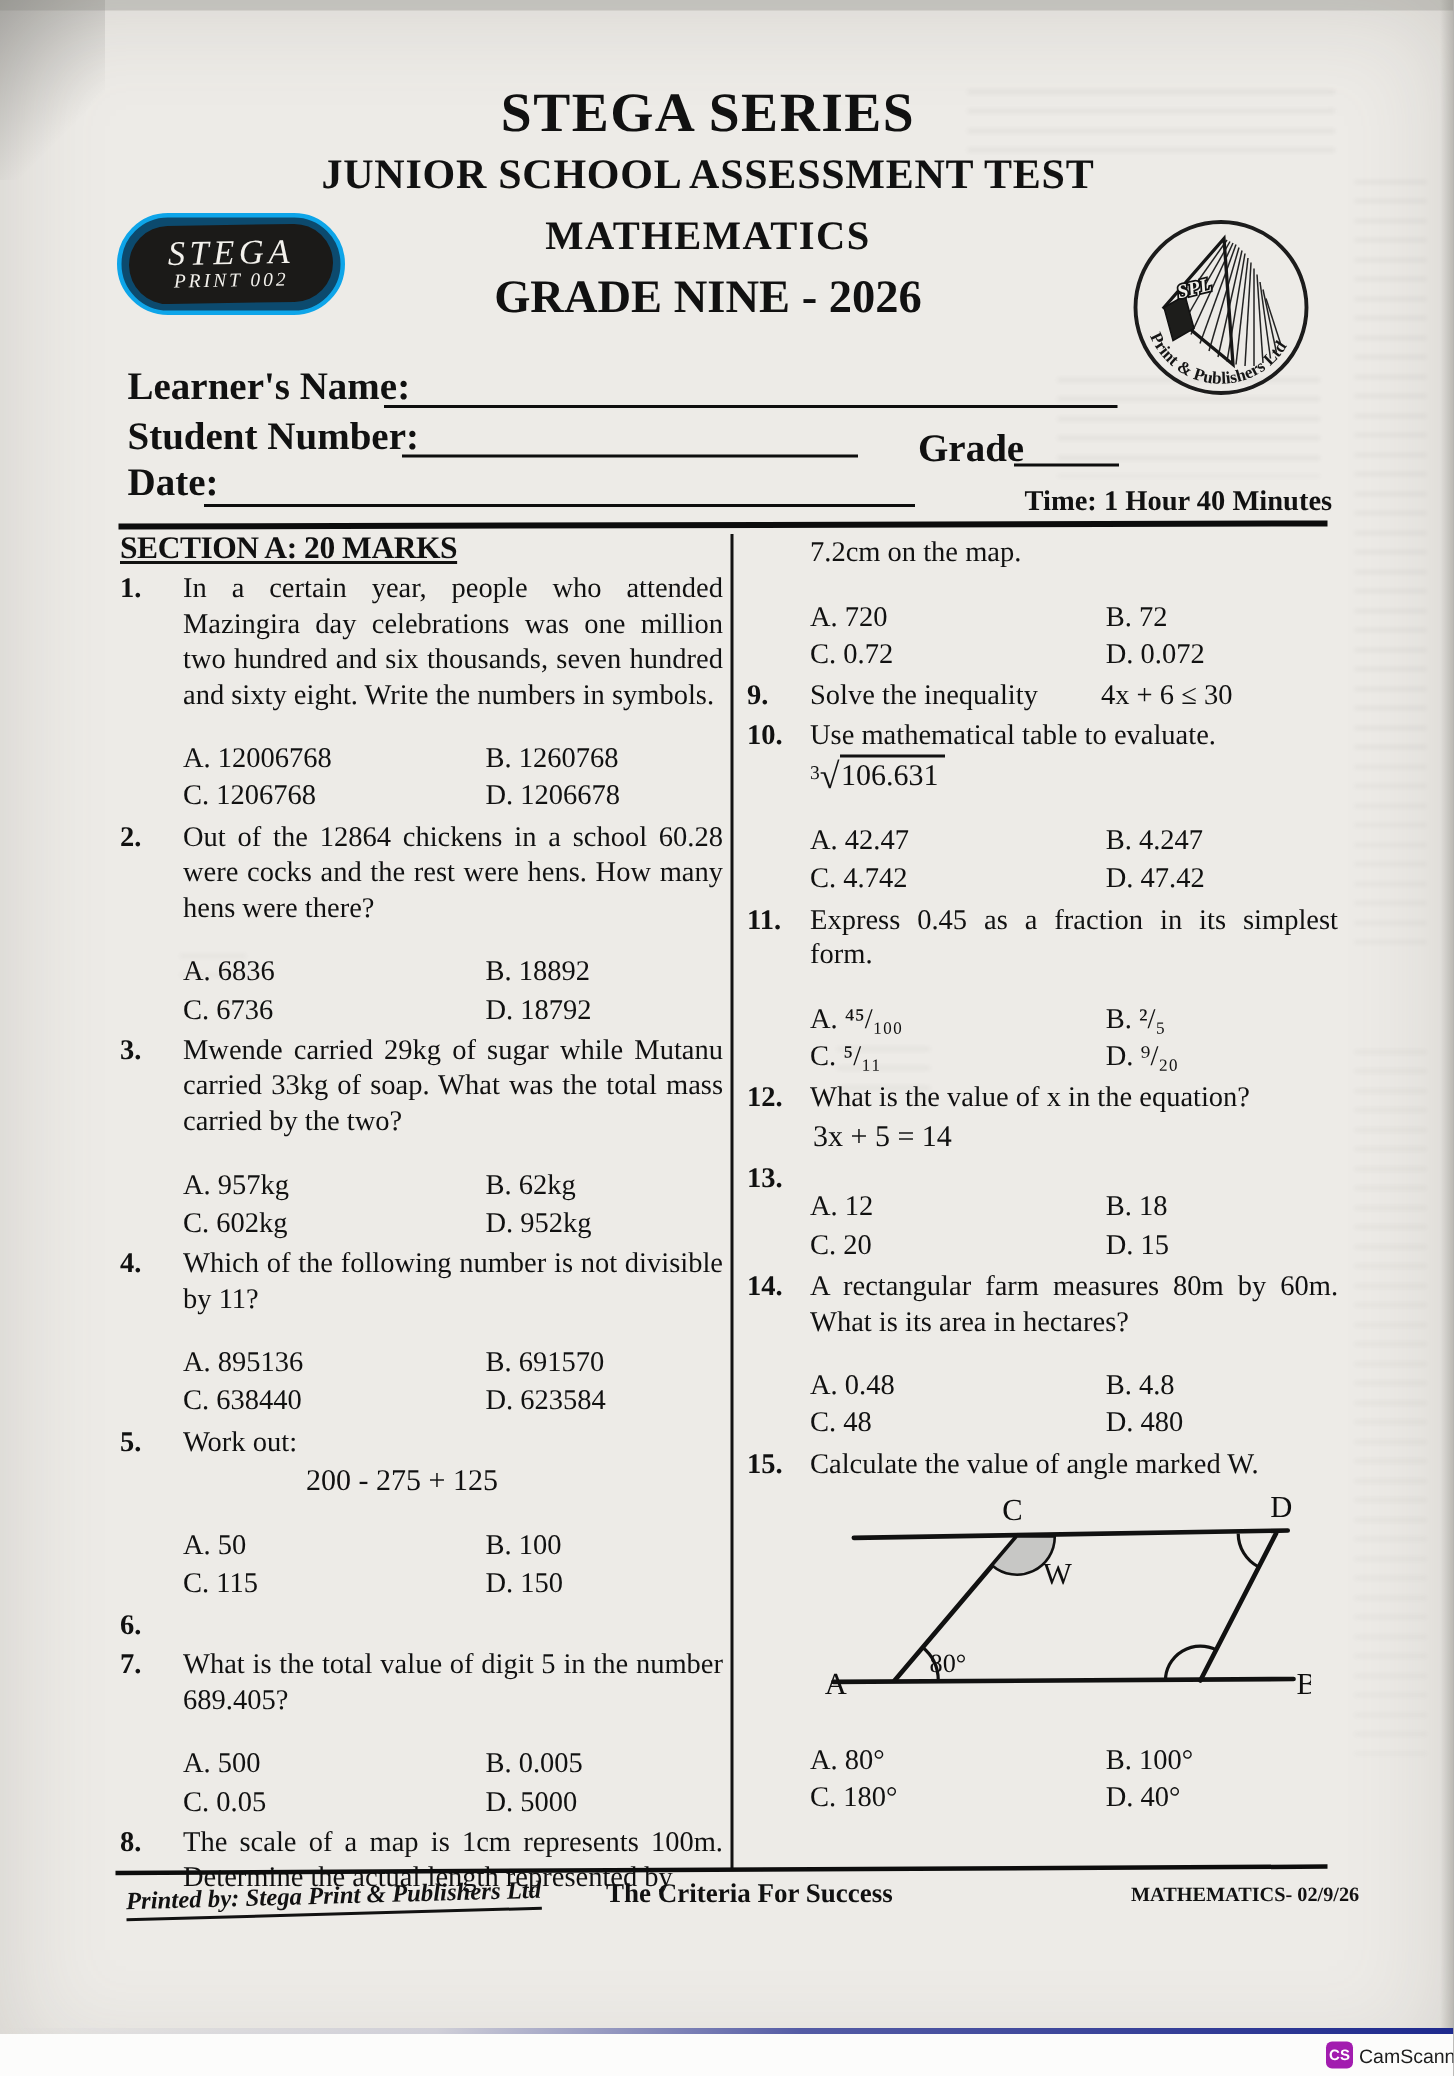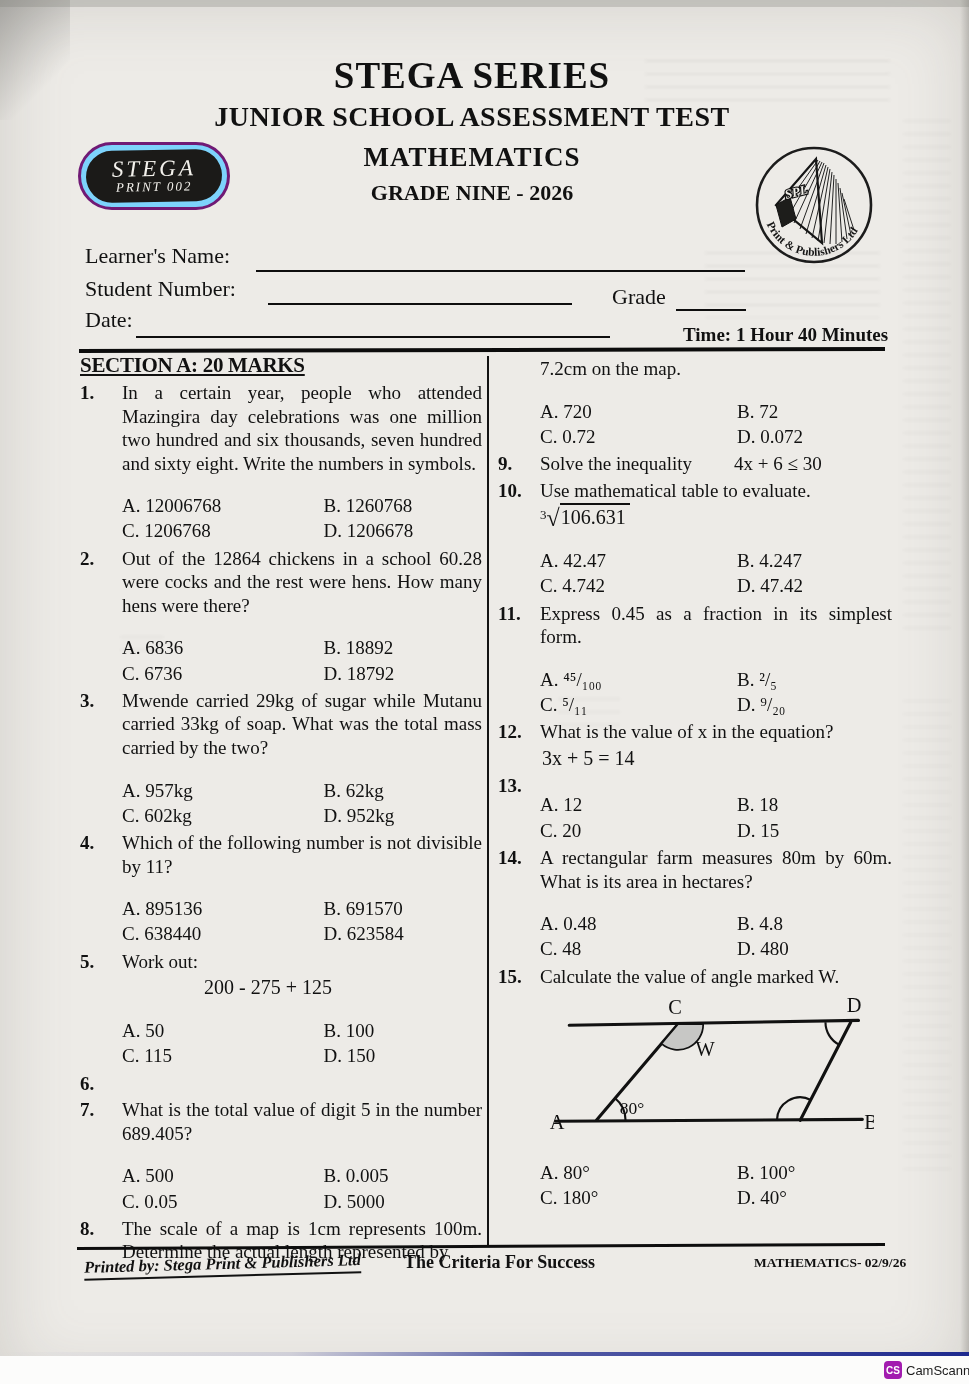--- a/index.html
+++ b/index.html
@@ -13,37 +13,37 @@
   .edge-right{position:absolute;right:0;top:0;width:9px;height:100%;
         background:linear-gradient(270deg,rgba(120,118,112,.35),rgba(120,118,112,0));}
   .ghost{position:absolute;opacity:.07;filter:blur(1.4px);
         background:repeating-linear-gradient(to bottom,#55554f 0 2.5px,transparent 2.5px 13px);}
 
   
   .header{position:absolute;left:27px;top:54px;width:890px;text-align:center;font-weight:bold;}
   .h-series{font-size:37px;letter-spacing:1px;}
   .h-test{font-size:28px;margin-top:4px;letter-spacing:.5px;}
   .h-subject{font-size:27px;margin-top:9px;letter-spacing:1px;}
-  .h-grade{font-size:22px;margin-top:7px;}
+  .h-grade{font-size:31px;margin-top:7px;}
 
   
   .badge{position:absolute;left:78px;top:142px;width:152px;height:68px;
-         border:3px solid #701a75;border-radius:34px;background:#7dd3fc;
+         border:3px solid #0ea5e9;border-radius:34px;background:#0c4a6e;
          display:flex;align-items:center;justify-content:center;box-sizing:border-box;}
   .badge-inner{width:136px;height:52px;background:#1b1a18;border-radius:26px;
          display:flex;flex-direction:column;align-items:center;justify-content:center;color:#f3f1ec;
          font-style:italic;transform:rotate(-1deg);}
   .badge-l1{font-size:23px;letter-spacing:3px;line-height:1;}
   .badge-l2{font-size:13px;letter-spacing:2px;line-height:1.15;}
 
   
   .logo-circle{position:absolute;left:752px;top:141px;}
 
   
-  .field-label{position:absolute;font-weight:normal;font-size:22px;}
+  .field-label{position:absolute;font-weight:bold;font-size:26px;}
   .fline{position:absolute;border-bottom:2.3px solid #0e0e0e;height:0;}
   .time-label{position:absolute;left:683px;top:324px;font-weight:bold;font-size:19px;}
 
   .rule-top{position:absolute;left:79px;top:348px;width:806px;height:3.6px;background:#0c0c0c;transform:rotate(-.15deg);}
   .v-divider{position:absolute;left:487px;top:356px;width:2.4px;height:891px;background:#131313;}
 
   
   .col{position:absolute;font-size:19px;line-height:1.24;}
   .col-left{left:80px;top:352px;width:402px;}
   .col-right{left:498px;top:357px;width:394px;}

